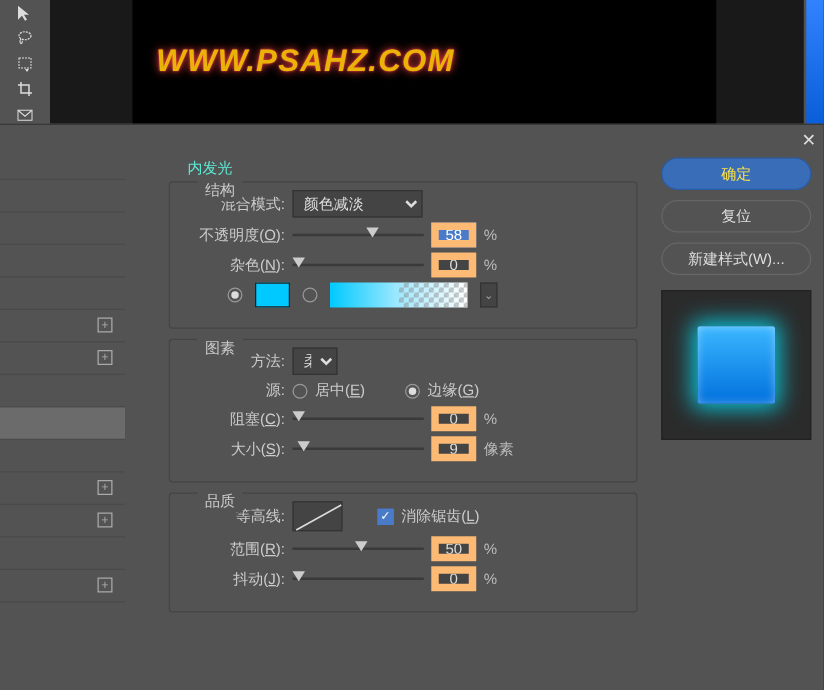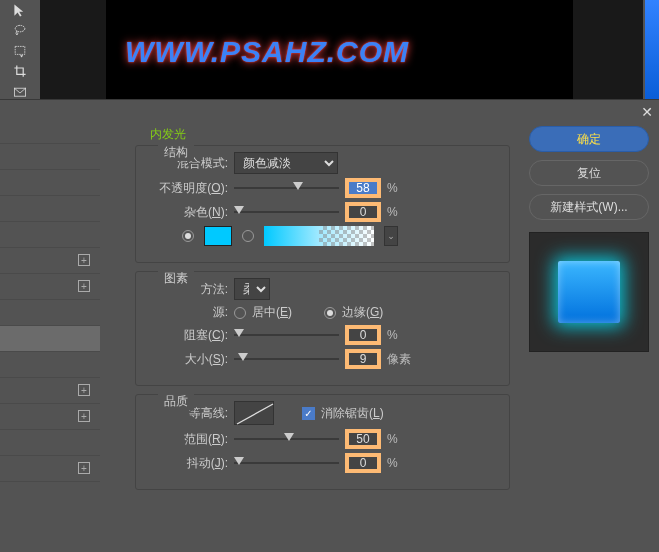--- a/index.html
+++ b/index.html
@@ -1,41 +1,41 @@
 <!DOCTYPE html>
 <html><head>
 <meta charset="utf-8">
 <style>
 *{box-sizing:border-box;margin:0;padding:0;font-family:"Microsoft YaHei",Arial,sans-serif;font-size:12px;color:#ccc}
 body{background:#2a2a2a;width:659px;height:552px;overflow:hidden;position:relative}
 .bg-top{position:absolute;top:0;left:0;right:0;height:99px;background:#535353}
 .canvas-dark{position:absolute;top:0;left:40px;width:603px;height:99px;background:#191919}
 .canvas-light{position:absolute;top:0;left:106px;width:467px;height:99px;background:#000}
-.canvas-text{position:absolute;top:35px;left:125px;font-size:30px;font-weight:900;color:#3b82f6;text-shadow:0 0 8px #f44,0 0 2px #f44;font-style:italic;letter-spacing:1px}
+.canvas-text{position:absolute;top:35px;left:125px;font-size:25px;font-weight:900;color:#eab308;text-shadow:0 0 8px #f44,0 0 2px #f44;font-style:italic;letter-spacing:1px}
 .tools{position:absolute;top:0;left:0;width:40px;height:99px;background:#535353;display:flex;flex-direction:column;align-items:center;gap:6px;padding-top:3px}
 .tools svg{width:18px;height:18px}
 .blue-bar{position:absolute;top:0;right:0;width:14px;height:99px;background:linear-gradient(#3182ff,#0a5ed8)}
 .dialog{position:absolute;top:99px;left:0;right:0;bottom:0;background:#535353;border-top:1px solid #383838}
 .close-x{position:absolute;top:4px;right:6px;cursor:pointer;color:#ddd;font-size:14px}
 .left-col{position:absolute;top:18px;left:0;width:100px;bottom:0;background:#535353}
 .left-item{height:26px;border-bottom:1px solid #4a4a4a;position:relative}
 .left-item.sel{background:#6b6b6b}
 .plus-ic{position:absolute;right:10px;top:6px;width:12px;height:12px;border:1px solid #aaa;display:flex;align-items:center;justify-content:center;font-size:10px;color:#aaa}
 .main{position:absolute;top:18px;left:135px;width:375px;bottom:0}
-.sec-title{color:#84cc16;margin:8px 0 2px 15px}
+.sec-title{color:#5eead4;margin:8px 0 2px 15px}
 .fieldset{border:1px solid #444;border-radius:3px;margin:0 0 8px 0;padding:2px 10px 12px 10px;position:relative}
 .legend{position:absolute;top:-2px;left:22px;background:#535353;padding:0 6px;color:#ccc}
 .row{display:flex;align-items:center;margin:4px 0;gap:6px}
 .lbl{width:82px;text-align:right;color:#ccc}
 .hotkey{text-decoration:underline}
 select{background:#444;border:1px solid #333;color:#ddd;height:22px;padding:0 4px}
 .slider{height:18px;flex:1;position:relative;max-width:105px}
 .slider-track{position:absolute;top:8px;left:0;right:0;height:2px;background:#3a3a3a}
 .slider-thumb{position:absolute;top:3px;width:0;height:0;border-left:5px solid transparent;border-right:5px solid transparent;border-top:8px solid #ccc}
-input[type=text]{width:36px;height:20px;background:#444;border:4px solid #fdba74;color:#ddd;text-align:center}
+input[type=text]{width:36px;height:20px;background:#444;border:6px solid #fdba74;color:#ddd;text-align:center}
 input[type=text].sel{background:#4a7bc8;color:#fff}
 .unit{color:#bbb}
 .radio{width:12px;height:12px;border-radius:50%;border:1px solid #999;display:inline-block;position:relative}
 .radio.on::after{content:"";position:absolute;top:2px;left:2px;width:6px;height:6px;border-radius:50%;background:#ddd}
 .swatch{width:28px;height:20px;background:#00c9ff;border:1px solid #222;cursor:pointer}
 .grad-preview{width:110px;height:20px;background:linear-gradient(90deg,#00c9ff 0%,#a0e9ff 50%,#fff 100%);position:relative}
 .grad-preview::after{content:"";position:absolute;right:0;top:0;width:55px;height:100%;background-image:linear-gradient(45deg,#888 25%,transparent 25%,transparent 75%,#888 75%),linear-gradient(45deg,#888 25%,transparent 25%,transparent 75%,#888 75%);background-size:8px 8px;background-position:0 0,4px 4px;opacity:.5}
 .grad-dd{width:14px;height:20px;background:#444;border:1px solid #333;display:flex;align-items:center;justify-content:center;color:#aaa;font-size:9px}
 .contour{width:40px;height:24px;background:#444;border:1px solid #333;position:relative}
 .contour svg{position:absolute;top:0;left:0}

